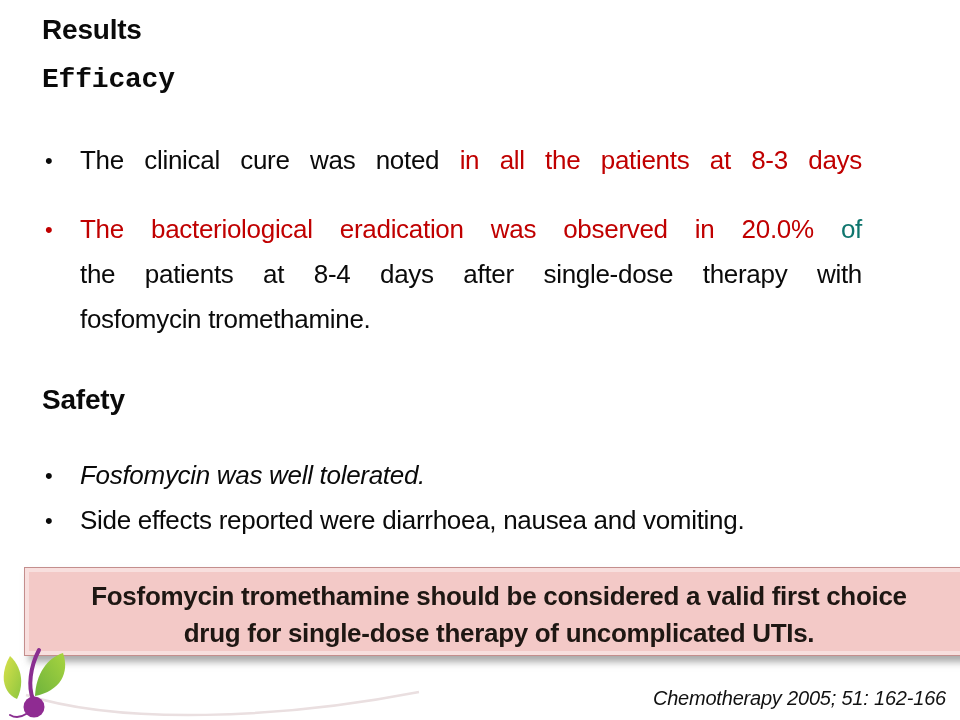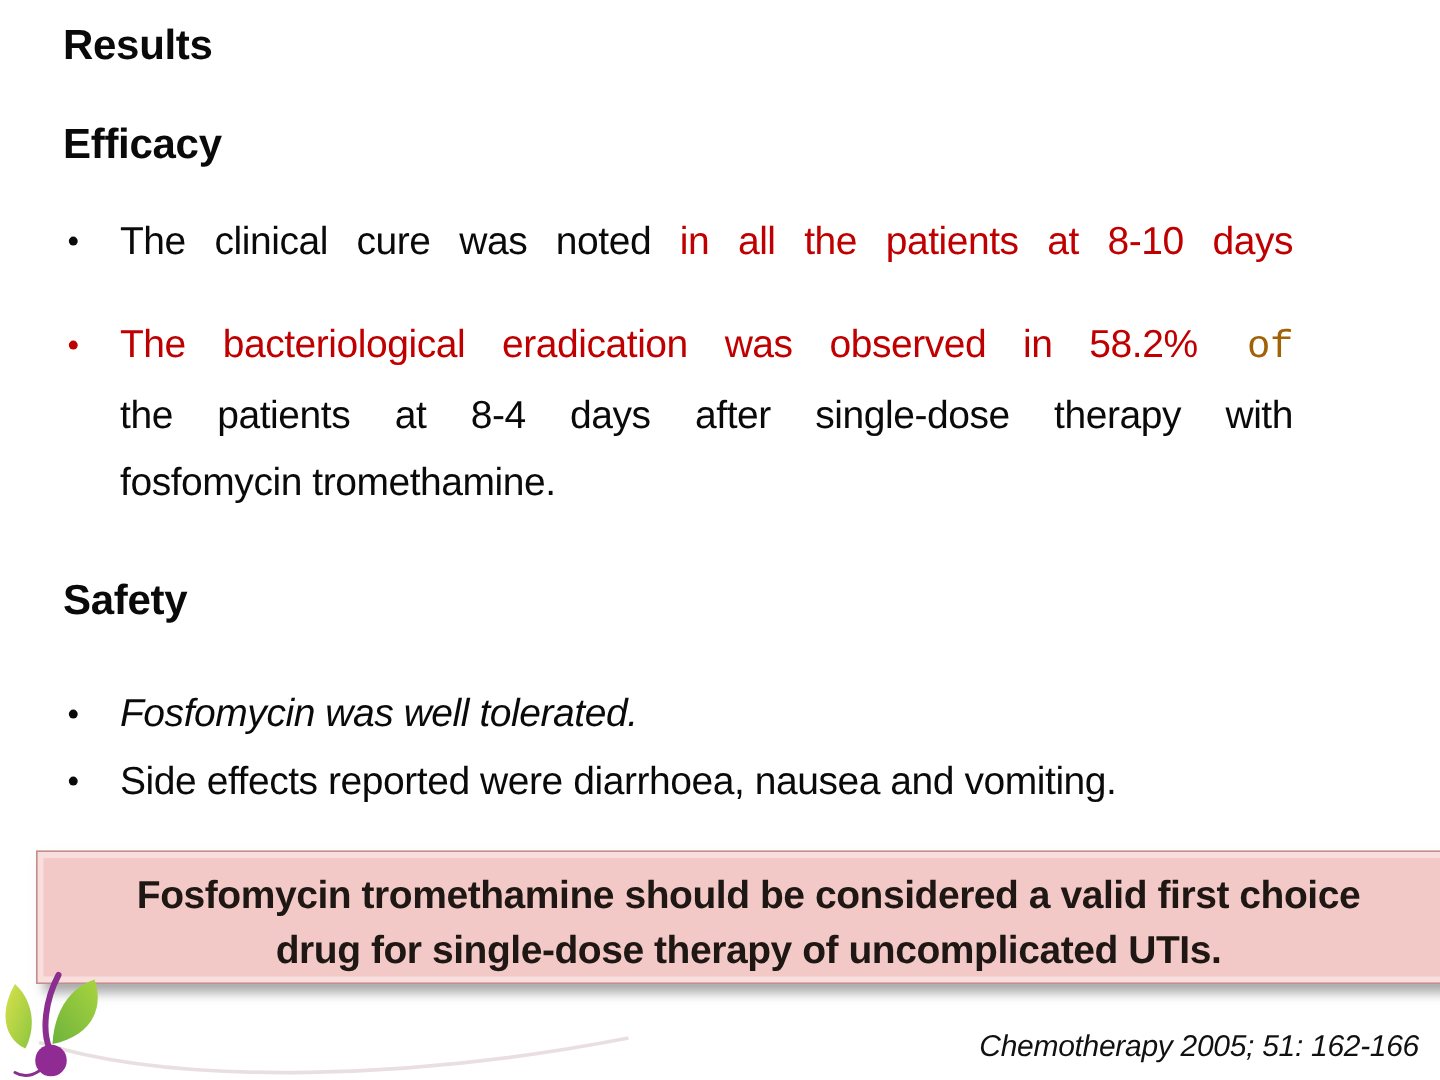--- a/index.html
+++ b/index.html
@@ -2,21 +2,21 @@
 <html><head>
 <meta charset="utf-8">
 <style>
   html,body{margin:0;padding:0;background:#e9e9e9;}
   .slide{
     position:relative;width:960px;height:720px;background:#ffffff;
     overflow:hidden;font-family:"Liberation Sans",sans-serif;color:#0a0a0a;
   }
   .heading{position:absolute;left:42px;font-weight:bold;font-size:28px;letter-spacing:-0.2px;}
   #heading-results{top:14px;}
-  #heading-efficacy{top:80px;}
+  #heading-efficacy{top:64px;font-family:Liberation Mono, monospace;}
   #heading-safety{top:384px;}
 
   .bullet-list{position:absolute;left:45px;margin:0;padding:0;list-style:none;}
   #efficacy-list{top:138px;}
   #safety-list{top:453px;}
   .bullet-item{display:flex;}
   .bullet-item + .bullet-item{margin-top:0;}
   #efficacy-list .bullet-item + .bullet-item{margin-top:24px;}
   .bullet-marker{width:35px;flex:0 0 35px;font-size:22px;line-height:45px;}
   .bullet-content{width:782px;}
@@ -41,27 +41,27 @@
 <div class="slide" style="color: rgb(10, 10, 10);">
 
   <div class="heading" id="heading-results">Results</div>
 
   <div class="heading" id="heading-efficacy">Efficacy</div>
 
   <ul class="bullet-list" id="efficacy-list">
       <li class="bullet-item">
         <span class="bullet-marker" style="color: rgb(10, 10, 10);">•</span>
         <div class="bullet-content">
-          <div class="bullet-line justified"><span style="color: rgb(10, 10, 10);">The clinical cure was noted </span><span style="color: rgb(192, 0, 0);">in all the patients at 8-10 days</span></div>
+          <div class="bullet-line justified"><span style="color: rgb(10, 10, 10);">The clinical cure was noted </span><span style="color: rgb(192, 0, 0);">in all the patients at 8-3 days</span></div>
         </div>
       </li>
       <li class="bullet-item">
         <span class="bullet-marker" style="color: rgb(192, 0, 0);">•</span>
         <div class="bullet-content">
-          <div class="bullet-line justified"><span style="color: rgb(192, 0, 0);">The bacteriological eradication was observed in 58.2%</span><span style="color: #a16207; font-family: Liberation Mono, monospace;"> of</span></div>
+          <div class="bullet-line justified"><span style="color: rgb(192, 0, 0);">The bacteriological eradication was observed in 20.0%</span><span style="color: #0f766e;"> of</span></div>
           <div class="bullet-line justified"><span style="color: rgb(10, 10, 10);">the patients at 8-4 days after single-dose therapy with</span></div>
           <div class="bullet-line"><span style="color: rgb(10, 10, 10);">fosfomycin tromethamine.</span></div>
         </div>
       </li>
     </ul>
 
   <div class="heading" id="heading-safety">Safety</div>
 
   <ul class="bullet-list" id="safety-list">
       <li class="bullet-item">

